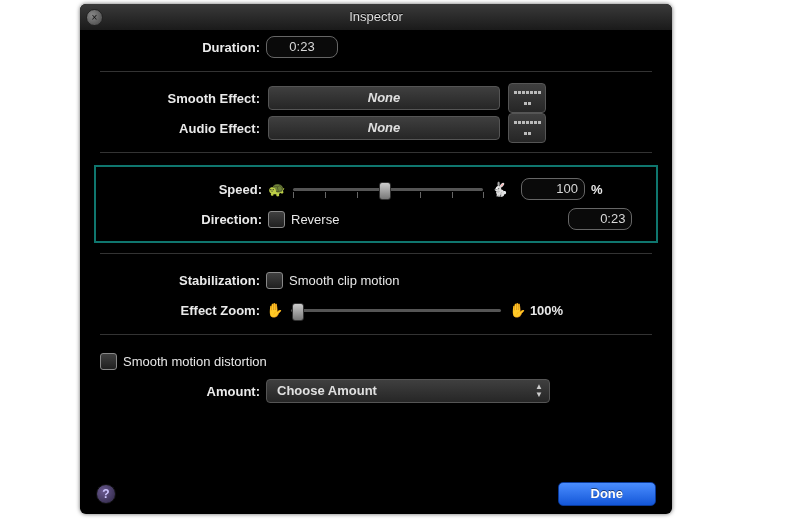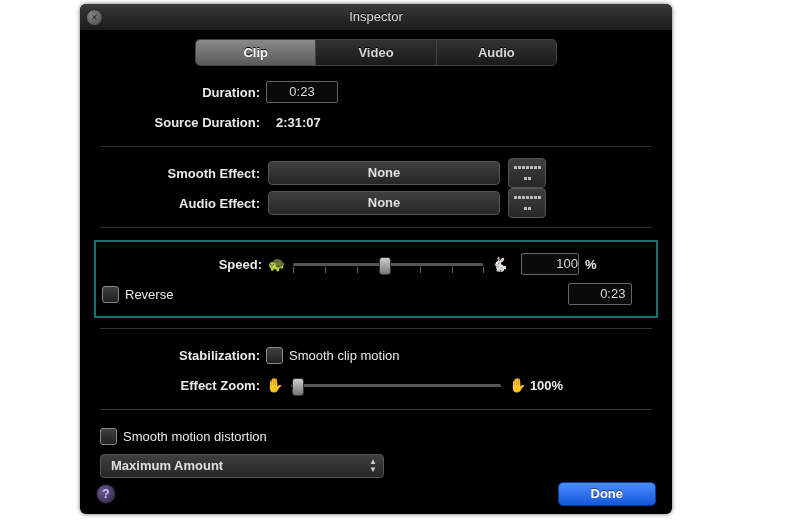--- a/index.html
+++ b/index.html
@@ -34,29 +34,29 @@
     background:linear-gradient(#323232,#1a1a1a);color:#d8d8d8;
     border-left:1px solid #444;text-shadow:0 -1px 0 #000;
   }
   .seg:first-child{border-left:none;}
   .seg.sel{background:linear-gradient(#8a8a8a,#5a5a5a);color:#fff;}
   .body{padding:0 20px;}
   .row{display:flex;align-items:center;height:28px;margin:2px 0;}
   .lbl{width:160px;text-align:right;font-weight:bold;color:#eaeaea;padding-right:6px;}
   .field{
     height:20px;min-width:56px;text-align:center;line-height:20px;
-    background:#0a0a0a;border:1px solid #666;color:#d8d8d8;border-radius:2px;
+    background:#0a0a0a;border:1px solid #666;color:#d8d8d8;border-radius:8px;
     display:inline-block;
   }
   .static{color:#e8e8e8;font-weight:bold;}
   .hr{height:1px;background:#333;margin:10px 0 12px 0;}
   .effect-btn{
     flex:1;max-width:230px;height:22px;line-height:22px;margin-left:2px;
     background:linear-gradient(#3f3f3f,#262626);border:1px solid #555;border-radius:4px;
-    text-align:center;font-weight:bold;color:#e0e0e0;position:relative;
+    text-align:center;font-weight:bold;color:#e0e0e0;position:relative;font-style:italic;
   }
   .effect-dots{
     width:30px;height:22px;margin-left:8px;
     background:linear-gradient(#3f3f3f,#262626);border:1px solid #555;border-radius:4px;
     display:flex;align-items:center;justify-content:center;gap:1px;flex-wrap:wrap;padding:3px;
   }
   .effect-dots span{width:3px;height:3px;background:#bbb;border-radius:0; }
   .hl-box{
     border:2px solid #0f766e;padding:6px 6px;margin:2px -6px;
   }
@@ -101,35 +101,26 @@
 </head>
 <body>
 
 <div class="panel">
 
   <div class="titlebar">
     <div class="close-dot">×</div>
     <div class="title">Inspector</div>
   </div>
 
-  <div class="segmented">
-    <div class="seg sel">Clip</div>
-    <div class="seg">Video</div>
-    <div class="seg">Audio</div>
-  </div>
 
   <div class="body">
 
     <div class="row">
       <div class="lbl">Duration:</div>
       <div class="field" style="width:70px">0:23</div>
-    </div>
-    <div class="row">
-      <div class="lbl">Source Duration:</div>
-      <div class="static" style="margin-left:10px">2:31:07</div>
     </div>
 
     <div class="hr"></div>
 
     <div class="row">
       <div class="lbl">Smooth Effect:</div>
       <div class="effect-btn">None</div>
       <div class="effect-dots">
         <span></span>
           <span></span>
@@ -169,24 +160,25 @@
           <div class="tick" style="left:0%"></div>
             <div class="tick" style="left:16.6%"></div>
           <div class="tick" style="left:33.3%"></div>
             <div class="tick" style="left:50%"></div>
           <div class="tick" style="left:66.6%"></div>
             <div class="tick" style="left:83.3%"></div>
           <div class="tick" style="left:100%"></div>
           <div class="thumb" style="left:48%"></div>
         </div>
         <span class="icon">🐇</span>
-        <div class="field" style="width:56px;margin-left:12px;text-align:right;">100</div>
+        <div class="field" style="width:56px;margin-left:12px;text-align:right;padding-right:6px">100</div>
         <span class="pct">%</span>
       </div>
       <div class="row">
+        <div class="lbl">Direction:</div>
         <span class="chk"></span>
         <span>Reverse</span>
         <div style="flex:1"></div>
         <div class="field" style="width:56px;text-align:right;padding-right:6px">0:23</div>
         <span class="pct" style="visibility:hidden">%</span>
       </div>
     </div>
 
     <div class="hr"></div>
 
@@ -206,22 +198,23 @@
       <span class="static" style="margin-left:3px">100%</span>
     </div>
 
     <div class="hr"></div>
 
     <div class="row">
       <span class="chk"></span>
       <span>Smooth motion distortion</span>
     </div>
     <div class="row">
+      <div class="lbl">Amount:</div>
       <div class="dropdown">
-        <span>Maximum Amount</span>
+        <span>Choose Amount</span>
         <div class="arrows">▲<br>▼</div>
       </div>
     </div>
 
   </div>
 
   <div class="footer">
     <div class="help">?</div>
     <div class="done">Done</div>
   </div>

